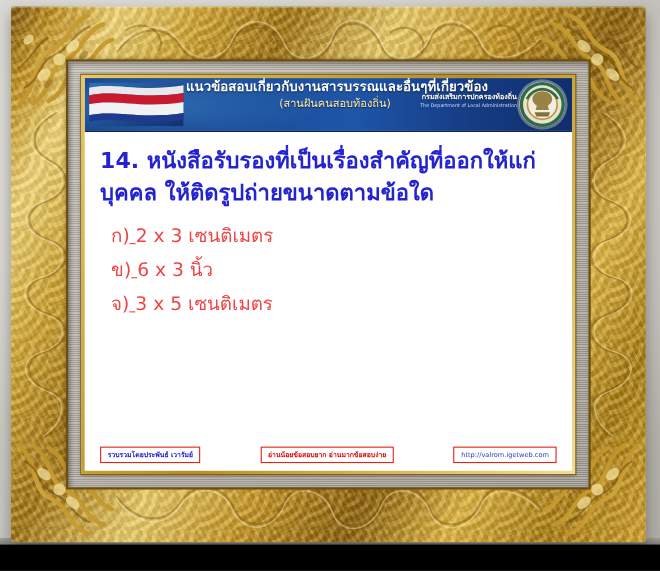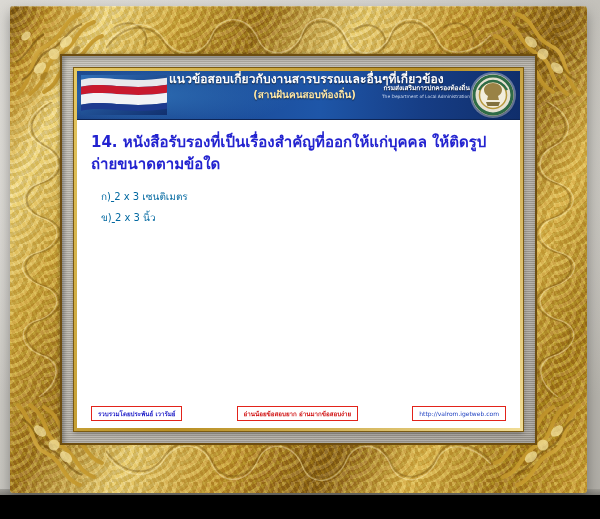--- a/index.html
+++ b/index.html
@@ -134,46 +134,46 @@
   .banner-text{
     position:absolute;left:92px;top:2px;right:80px;
     text-align:center;color:#fff;line-height:1.15;
   }
   .bt1{
     font-size:12px;font-weight:bold;color:#ffffff;
     text-shadow:0 1px 1px rgba(0,0,0,.65);
     letter-spacing:.1px;white-space:nowrap;
   }
   .bt2{
-    font-size:10px;font-weight:bold;color:#ffe9a8;
+    font-size:10px;font-weight:normal;color:#ffe9a8;
     text-shadow:0 1px 1px rgba(0,0,0,.6);margin-top:2px;white-space:nowrap;
   }
   .dla{
     position:absolute;right:50px;top:12px;text-align:right;color:#dfe7f6;
   }
   .dla1{font-size:6.5px;font-weight:bold;color:#ffffff;white-space:nowrap;text-shadow:0 1px 1px rgba(0,0,0,.6);}
   .dla2{font-size:4.4px;color:#cddaf0;white-space:nowrap;margin-top:1px;}
   .seal{
     position:absolute;right:6px;top:3px;width:42px;height:42px;border-radius:50%;
     background:
       radial-gradient(circle at 40% 35%, #ffffff 0%, #e9e5d6 38%, #cfc7ad 60%, #8f8a72 100%);
     box-shadow:0 0 0 2px rgba(255,255,255,.35), 0 1px 3px rgba(0,0,0,.5);
     overflow:hidden;
   }
   .seal svg{display:block}
 
   
   .slide-body{position:relative;flex:1 1 auto;padding:10px 14px 0 14px;}
   .question{
-    color:#2323d0;font-weight:bold;font-size:15px;line-height:1.45;
+    color:#2323d0;font-weight:bold;font-size:20px;line-height:1.45;
     margin:2px 0 10px 0;
   }
   .choices{margin:0;padding:0;list-style:none;}
   .choice{
-    position:relative;color:#0369a1;font-size:10px;line-height:1.35;
+    position:relative;color:#ef4444;font-size:17px;line-height:1.35;
     padding:4px 0 4px 10px;white-space:nowrap;text-decoration:underline;
   }
   .choice .lbl{display:inline-block;position:relative;z-index:2;}
   .choice .txt{display:inline-block;position:relative;z-index:2;}
   .marker{
     position:absolute;left:2px;top:1px;width:23px;height:23px;pointer-events:none;z-index:1;
   }
   .marker .glow{
     position:absolute;left:0;top:0;width:23px;height:23px;border-radius:50%;
     background:radial-gradient(circle,#ffe94a 35%,rgba(255,233,74,.75) 62%,rgba(255,233,74,0) 76%);
@@ -413,21 +413,25 @@
             <div class="slide-body">
               <div class="question">14. หนังสือรับรองที่เป็นเรื่องสำคัญที่ออกให้แก่บุคคล ให้ติดรูปถ่ายขนาดตามข้อใด</div>
 
               <ul class="choices">
                 <li class="choice">
                   <span class="lbl">ก)</span>
                   <span class="txt">2 x 3 เซนติเมตร</span>
                 </li>
                 <li class="choice">
                   <span class="lbl">ข)</span>
-                  <span class="txt">2 x 3 นิ้ว</span>
+                  <span class="txt">6 x 3 นิ้ว</span>
+                </li>
+                <li class="choice">
+                  <span class="lbl">จ)</span>
+                  <span class="txt">3 x 5 เซนติเมตร</span>
                 </li>
               </ul>
 
               <div class="footer">
                 <div class="fbox">รวบรวมโดยประพันธ์ เวารัมย์</div>
                 <div class="fbox mid">อ่านน้อยข้อสอบยาก  อ่านมากข้อสอบง่าย</div>
                 <div class="fbox url">http://valrom.igetweb.com</div>
               </div>
             </div>
 

